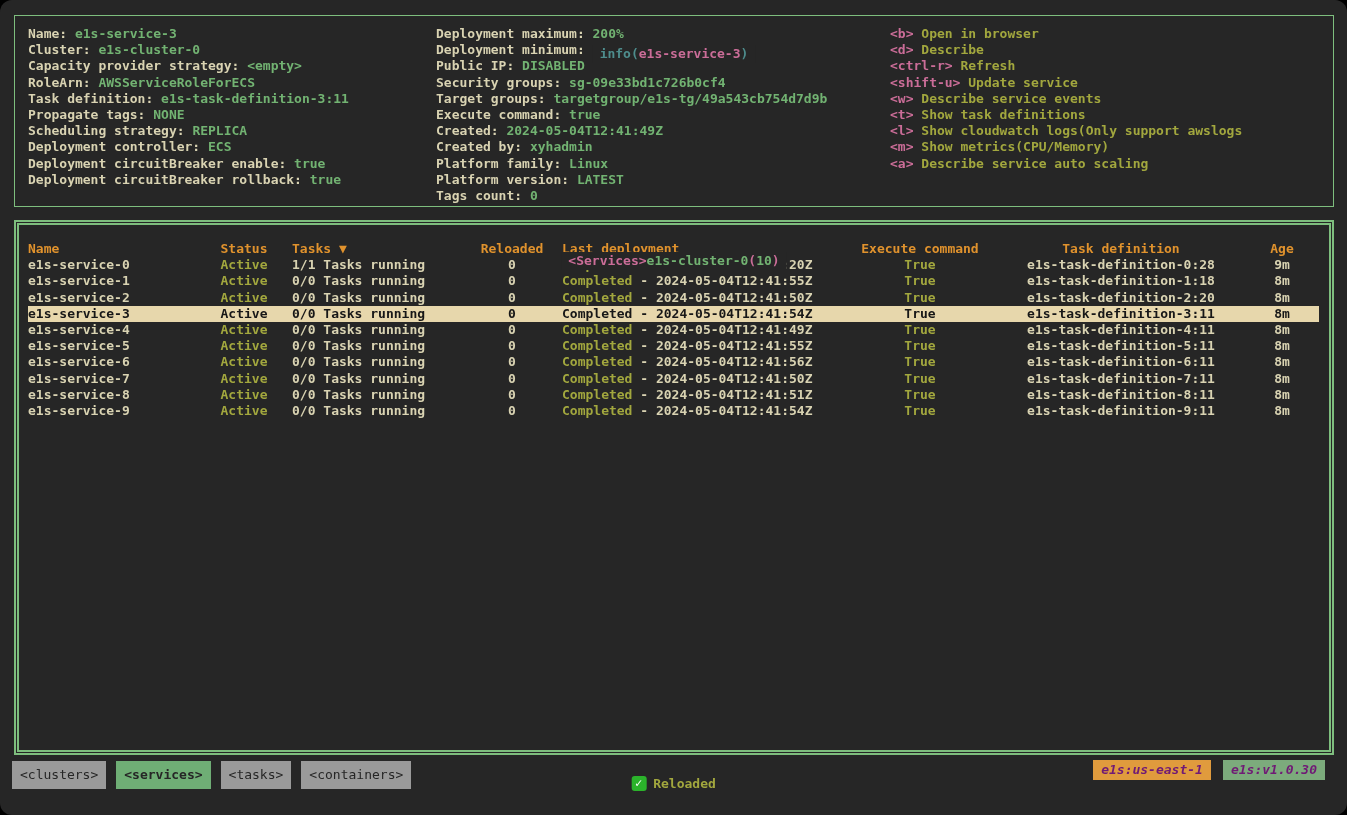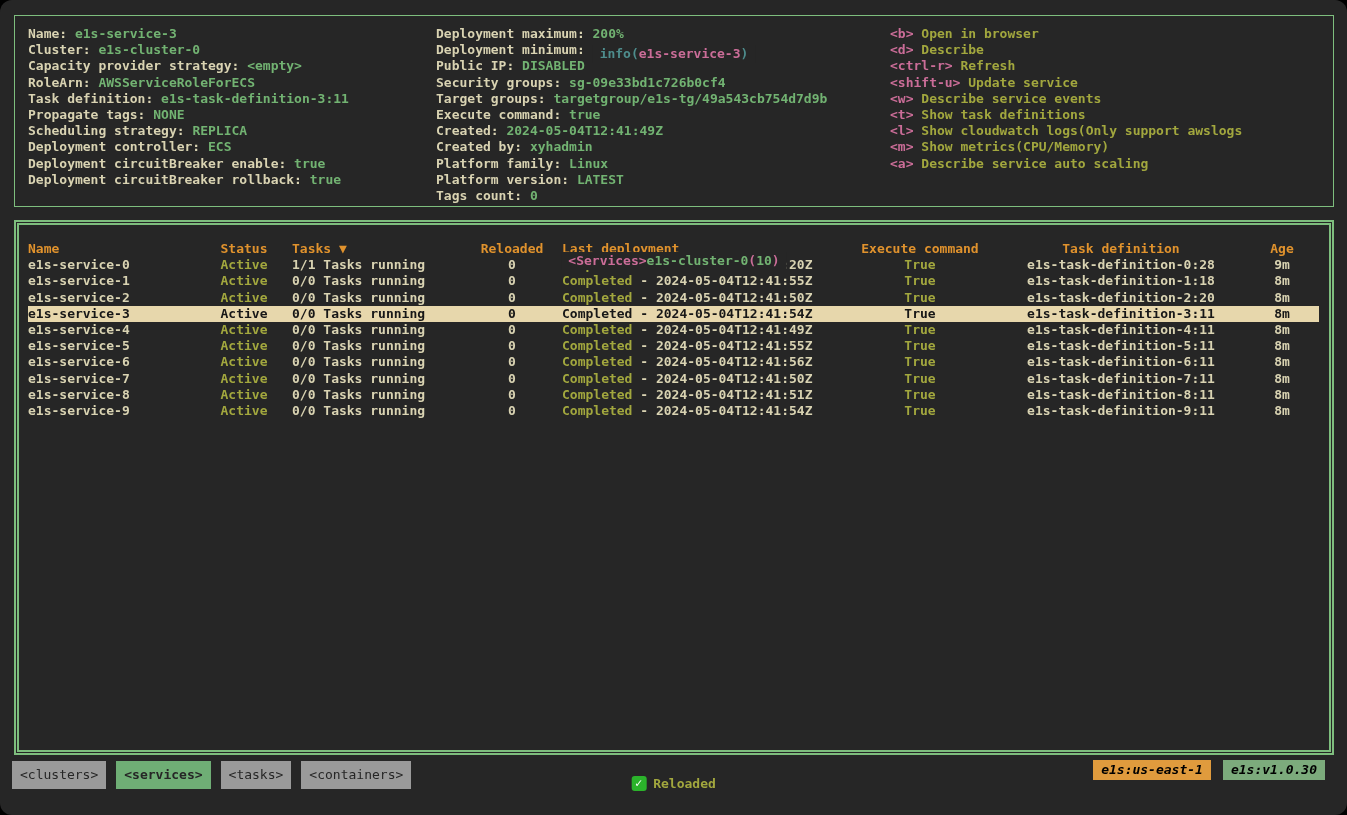--- a/index.html
+++ b/index.html
@@ -42,21 +42,21 @@
   .c7{width:72px;text-align:center}
   .trow.selected{background:#e7d7ac;}
   .trow.selected span, .trow.selected div{color:#171717 !important;}
 
   
   .tabs{position:absolute;left:12px;top:761px;display:flex;gap:10px;}
   .tab{background:#9a9a9a;color:#262626;padding:4px 8px;line-height:20px;height:20px;font-weight:400;}
   .tab.active{background:#6fae75;font-weight:700;}
 
   .badges{position:absolute;right:22px;top:760px;display:flex;gap:12px;}
-  .badge{padding:0 8px;line-height:20px;height:20px;color:#000000;font-style:italic;font-weight:700;}
+  .badge{padding:0 8px;line-height:20px;height:20px;color:#701a75;font-style:italic;font-weight:700;}
   .badge-region{background:#e09b3d;}
   .badge-version{background:#7cab7c;}
 
   .statusline{position:absolute;left:50%;transform:translateX(-50%);top:774px;
       display:flex;align-items:center;gap:7px;height:18px;}
   .check-icon{display:inline-block;width:15px;height:15px;background:#2bb32b;border-radius:3px;
       color:#fff;font-size:12px;line-height:15px;text-align:center;font-weight:700;}
 </style>
 </head>
 <body>

